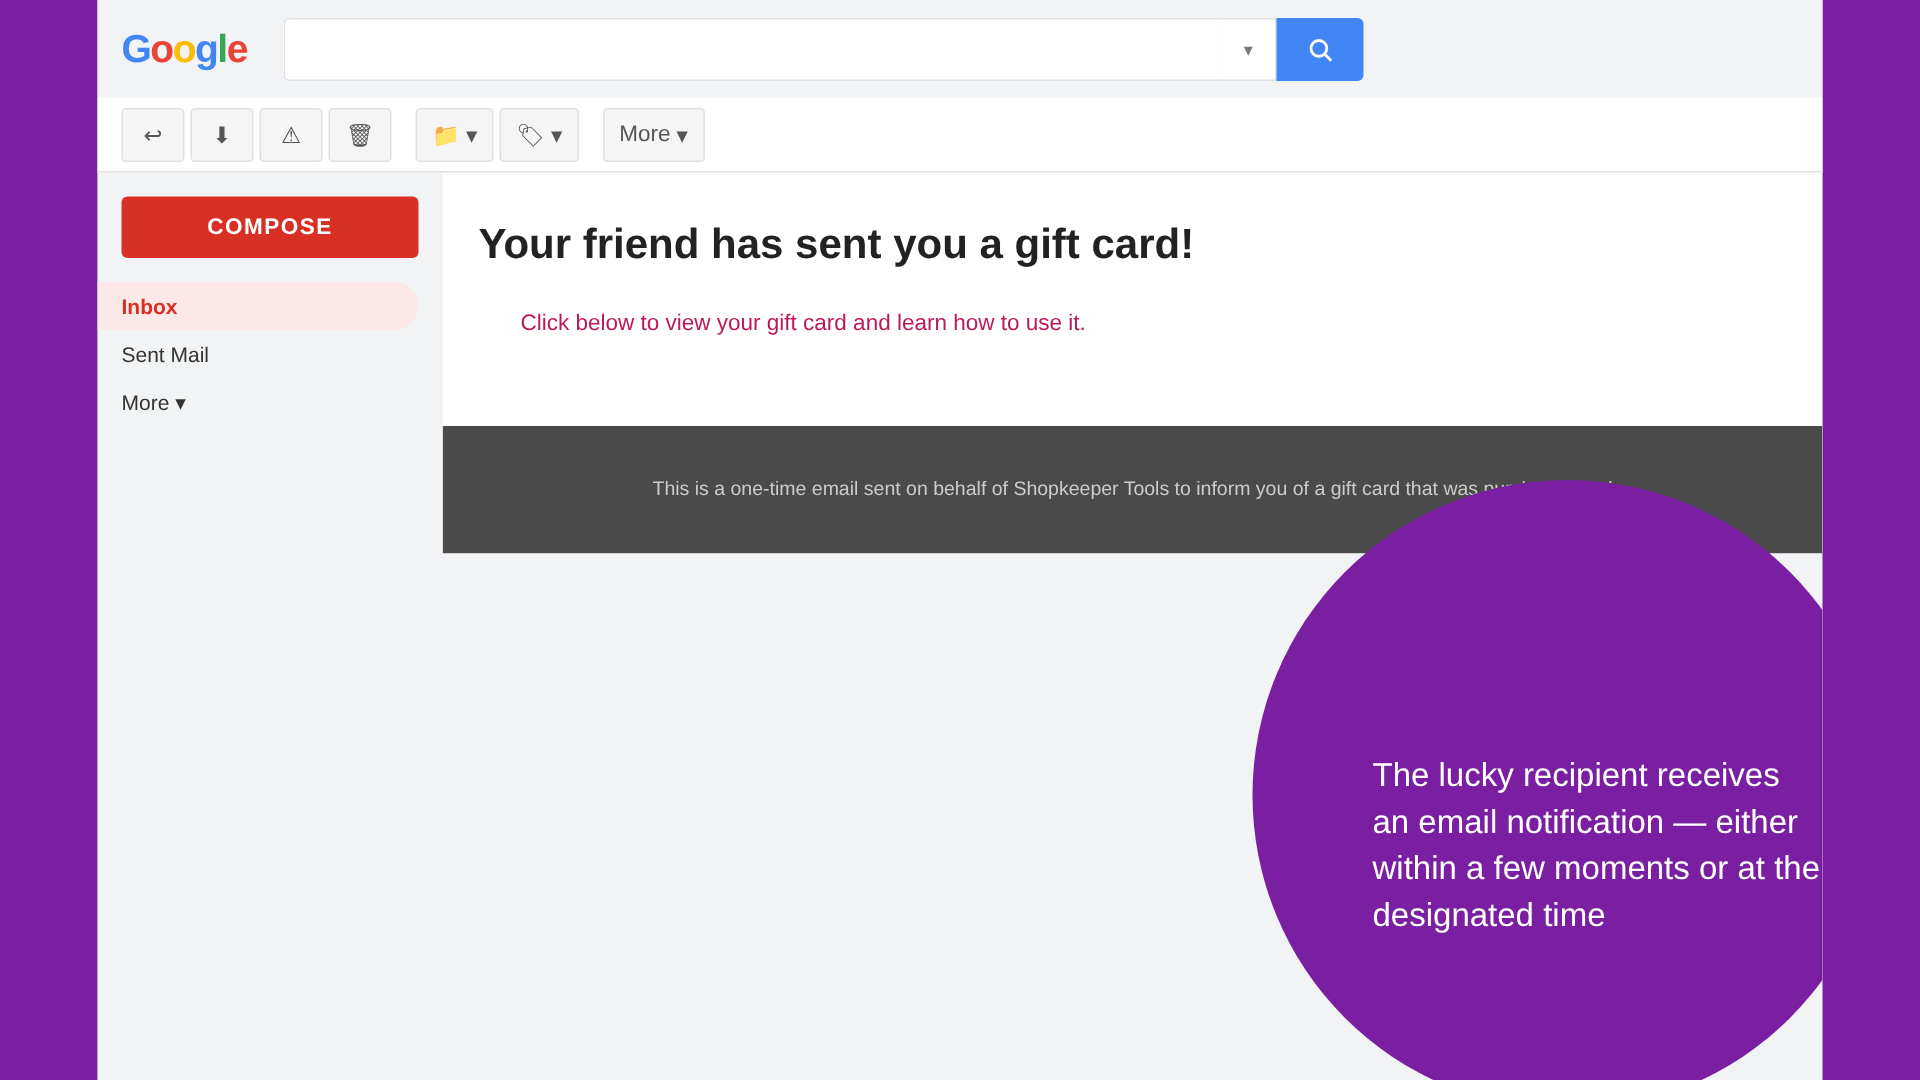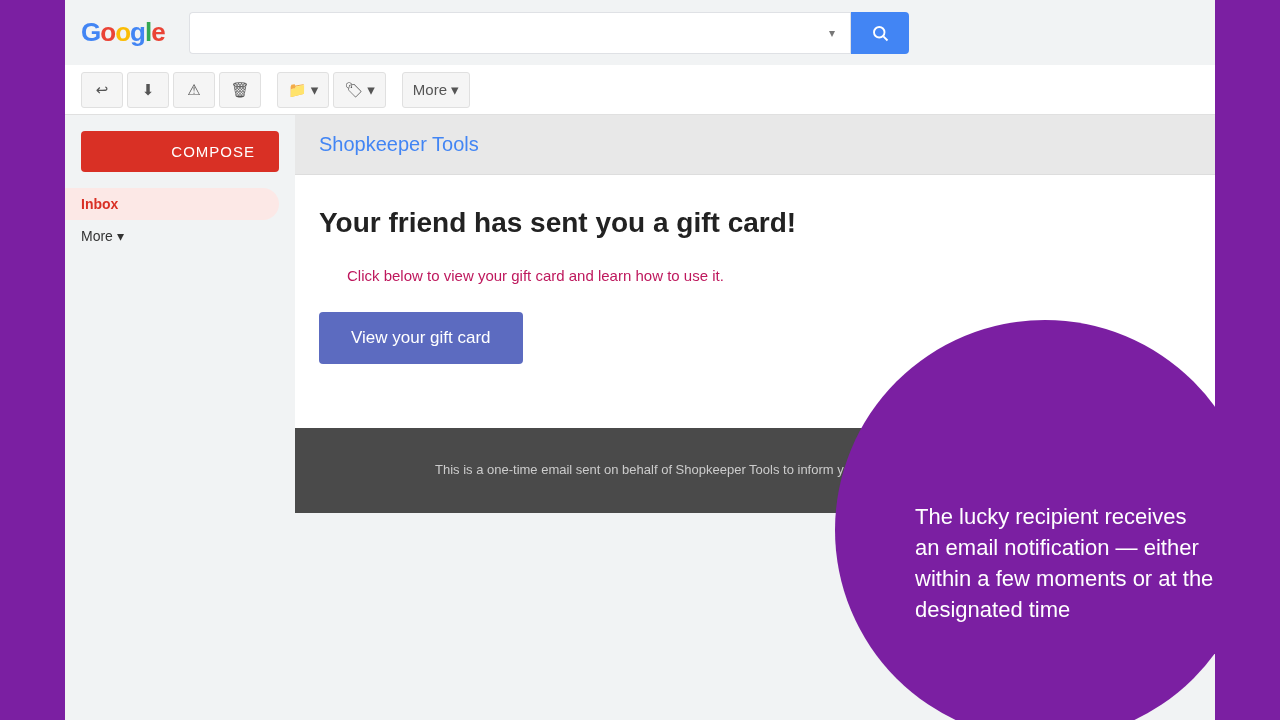--- a/index.html
+++ b/index.html
@@ -157,26 +157,26 @@
       flex-shrink: 0;
     }
     .compose-btn {
       margin: 8px 16px 16px;
       background: #d93025;
       color: white;
       border: none;
       border-radius: 4px;
       padding: 12px 24px;
       font-size: 15px;
-      font-weight: normal;
+      font-weight: bold;
       letter-spacing: 1px;
       cursor: pointer;
       display: block;
       width: calc(100% - 32px);
-      text-align: right;
+      text-align: center;
     }
 
     .sidebar-item {
       padding: 8px 16px;
       cursor: pointer;
       font-size: 14px;
       color: #333;
       display: flex;
       align-items: flex-end;
       border-radius: 0 20px 20px 0;
@@ -346,37 +346,36 @@
   </div>
 
   <div class="content-area">
 
     <div class="sidebar">
       <button class="compose-btn">COMPOSE</button>
 
       <div class="sidebar-item active">
         <span>Inbox</span>
       </div>
+      <div class="sidebar-item">
+        <span>Sent Mail</span>
+      </div>
       <div class="sidebar-item sidebar-item-more">
         <span>More</span>
         <span>▾</span>
       </div>
     </div>
 
     <div class="email-wrapper">
       <div class="email-main">
 
-        <div class="email-subject-bar">
-          <h2 class="email-subject">Shopkeeper Tools</h2>
-        </div>
 
         <div class="email-body">
           <h1 class="email-headline">Your friend has sent you a gift card!</h1>
           <p class="email-subtext">Click below to view your gift card and learn how to use it.</p>
-          <button class="view-gift-btn">View your gift card</button>
         </div>
 
         <div class="email-footer">
           <p>This is a one-time email sent on behalf of Shopkeeper Tools to inform you of a gift card that was purchased and</p>
         </div>
       </div>
 
       <div class="purple-circle">
         <p class="purple-circle-text">The lucky recipient receives an email notification — either within a few moments or at the designated time</p>
       </div>

